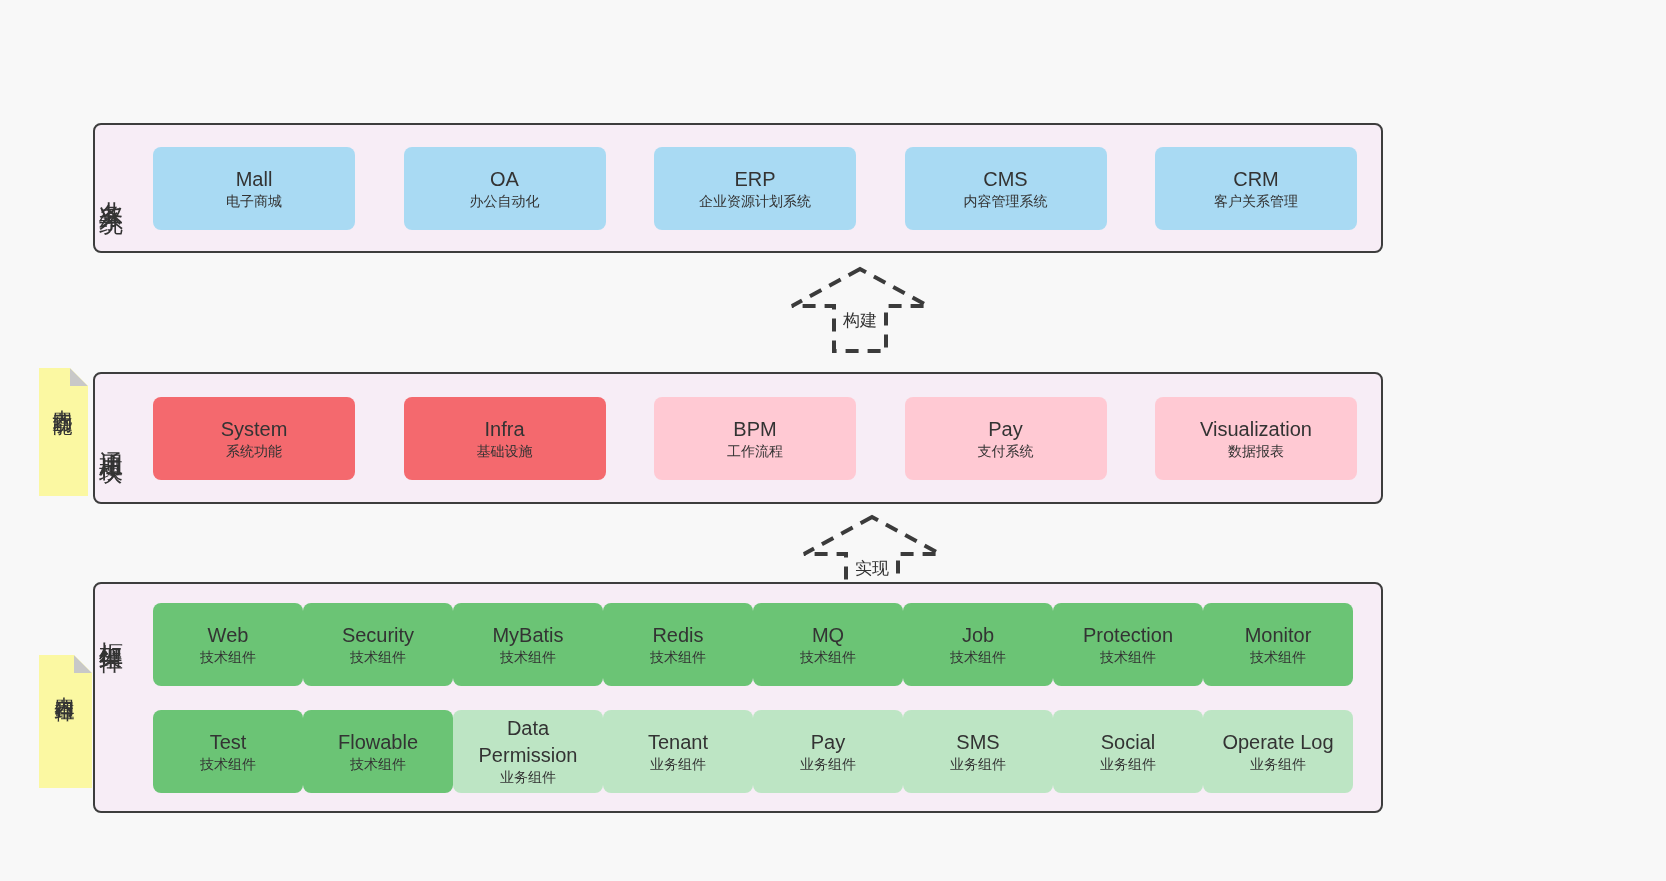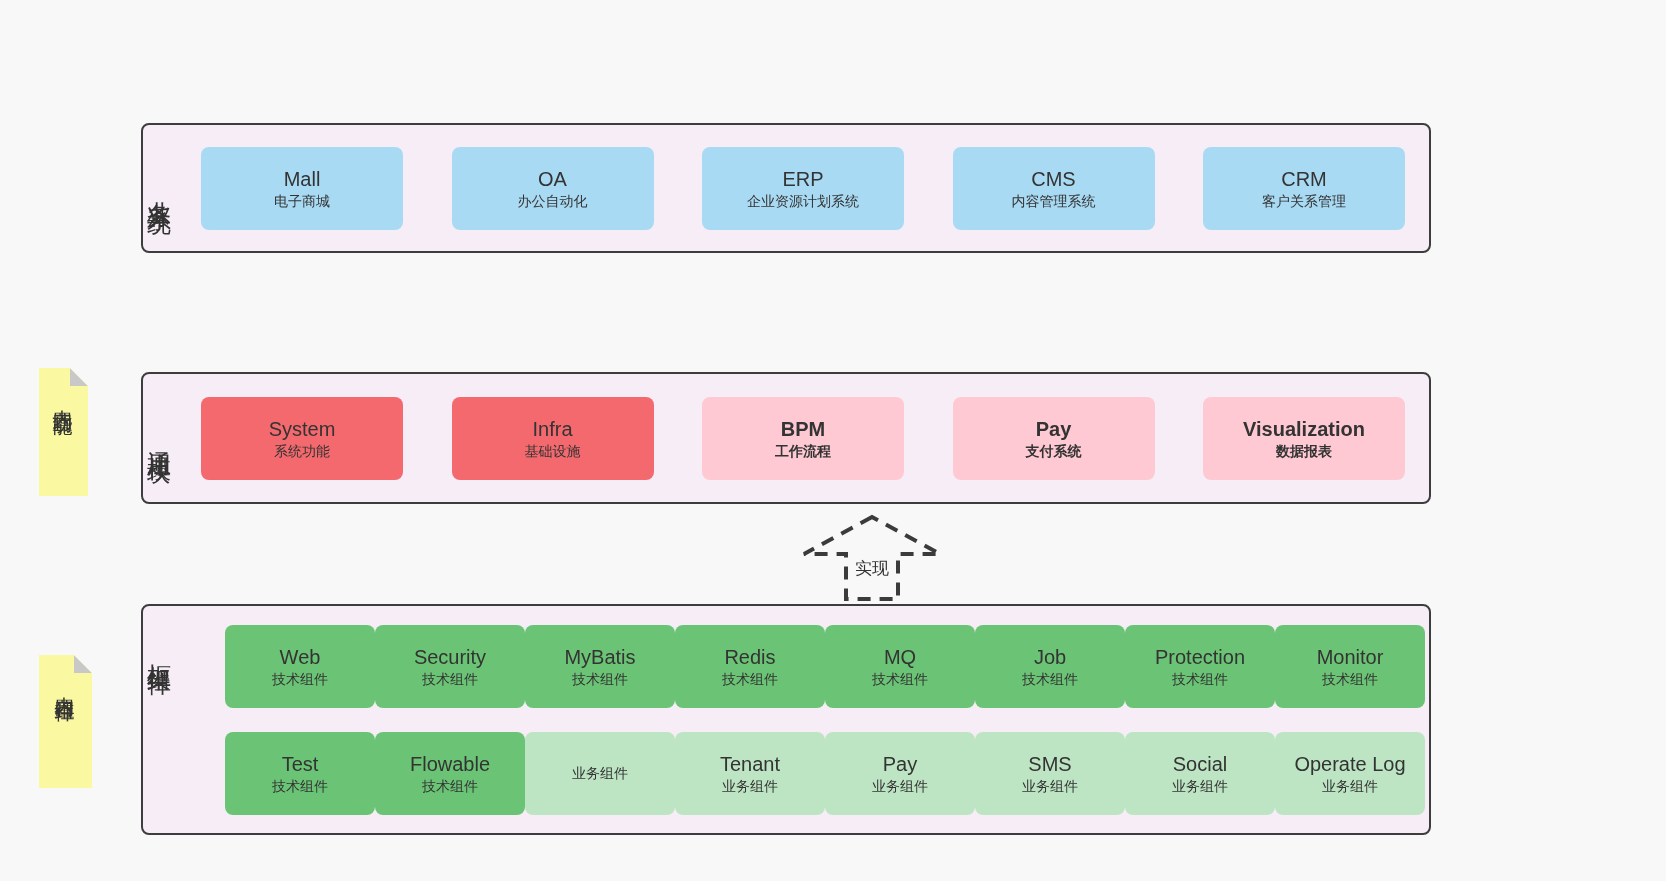--- a/index.html
+++ b/index.html
@@ -18,25 +18,24 @@
   .panel {
     position: absolute;
     left: 93px;
     width: 1290px;
     box-sizing: border-box;
     background: var(--panelBg, #f7edf6);
     border: 2px solid var(--panelBorder, #3d3d3d);
     border-radius: 8px;
     display: flex;
     align-items: center;
-    margin-left: 48px;
   }
   .panel-business  { top: 123px; height: 130px; }
   .panel-modules   { top: 372px; height: 132px; }
-  .panel-framework { top: 604px; height: 231px; gap: 24px; }
+  .panel-framework { top: 582px; height: 231px; }
 
   .panel-label {
     width: 58px;
     flex: none;
     display: flex;
     justify-content: center;
     writing-mode: vertical-lr;
     text-orientation: upright;
     font-size: 24px;
     letter-spacing: 3px;
@@ -72,21 +71,21 @@
     text-align: center;
     line-height: 1.32;
     padding: 2px 4px;
   }
   .box-sm { width: 150px; }
   .box-name { font-size: 20px; }
   .box-desc { font-size: 14px; }
 
   .blue       { background: var(--blue, #a9daf3); }
   .red        { background: var(--red, #f4696e); }
-  .pink       { background: var(--pink, #ffc9d3); font-weight: bold; }
+  .pink       { background: var(--pink, #ffc9d3); }
   .green      { background: var(--green, #6bc475); }
   .greenlight { background: var(--greenLight, #bde5c4); }
 
   
   .arrow { position: absolute; width: 144px; height: 88px; }
   .arrow-1 { left: 788px; top: 266px; }
   .arrow-2 { left: 800px; top: 514px; }
   .arrow svg { display: block; }
   .arrow-label {
     position: absolute;
@@ -151,20 +150,26 @@
         <div class="box-name">CMS</div>
         <div class="box-desc">内容管理系统</div>
       </div>
       <div class="box blue">
         <div class="box-name">CRM</div>
         <div class="box-desc">客户关系管理</div>
       </div>
     </div>
   </section>
 
+  <div class="arrow arrow-1">
+    <svg width="144" height="88" viewBox="0 0 144 88">
+      <path d="M72 3 L4 40 L46 40 L46 85 L98 85 L98 40 L140 40 Z" fill="none" stroke="#3b3b3b" stroke-width="4" stroke-dasharray="13 9"></path>
+    </svg>
+    <div class="arrow-label">构建</div>
+  </div>
 
   <div class="sticky sticky-1">
     <div class="sticky-fold"></div>
     <div class="sticky-label">内置功能</div>
   </div>
 
   <section class="panel panel-modules">
     <div class="panel-label">通用模块</div>
     <div class="boxes">
       <div class="box red">
@@ -242,20 +247,21 @@
       <div class="grid-row">
         <div class="box box-sm green">
           <div class="box-name">Test</div>
           <div class="box-desc">技术组件</div>
         </div>
         <div class="box box-sm green">
           <div class="box-name">Flowable</div>
           <div class="box-desc">技术组件</div>
         </div>
         <div class="box box-sm greenlight">
+          <div class="box-name">Data Permission</div>
           <div class="box-desc">业务组件</div>
         </div>
         <div class="box box-sm greenlight">
           <div class="box-name">Tenant</div>
           <div class="box-desc">业务组件</div>
         </div>
         <div class="box box-sm greenlight">
           <div class="box-name">Pay</div>
           <div class="box-desc">业务组件</div>
         </div>

